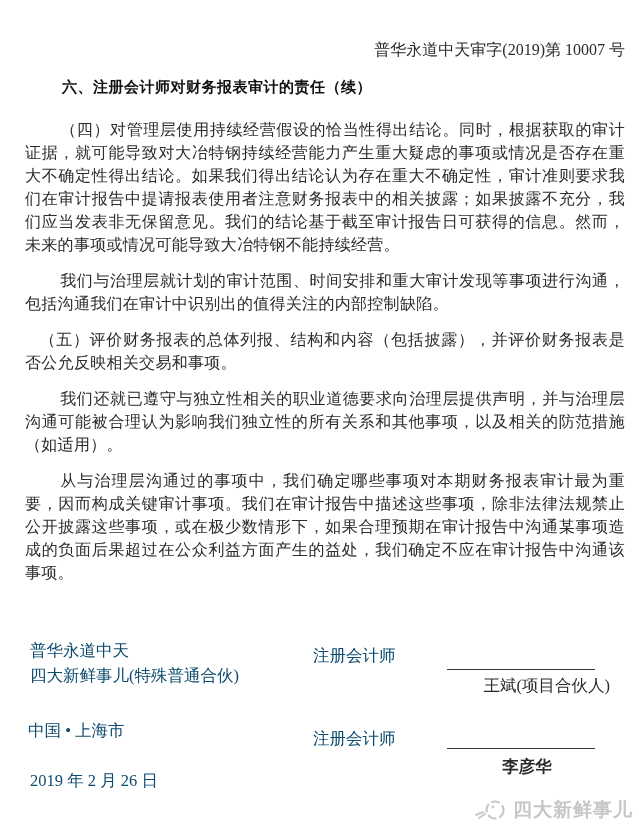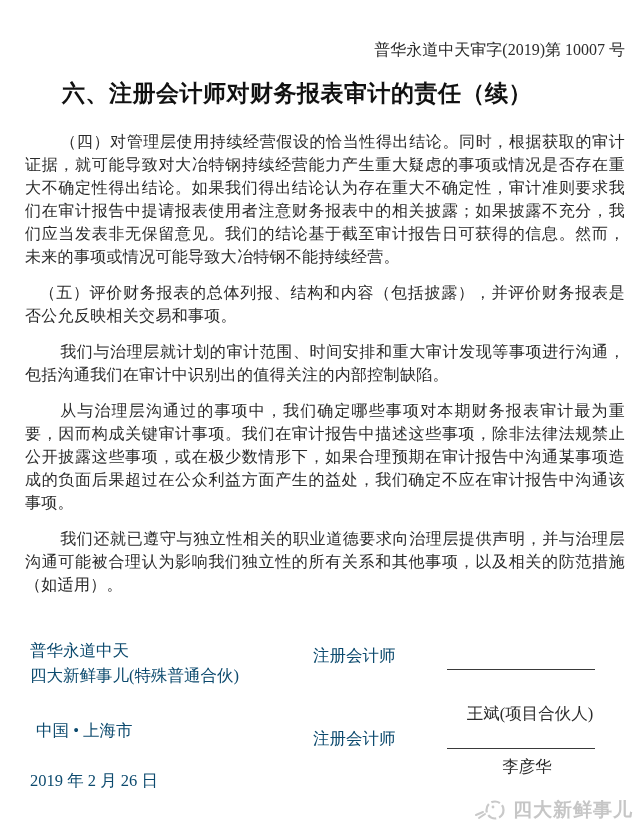--- a/index.html
+++ b/index.html
@@ -20,21 +20,21 @@
     padding-top: 38px;
     padding-right: 14px;
     text-align: right;
     font-size: 16px;
     line-height: 24px;
     color: #2b2b2b;
   }
   .section-heading {
     margin: 16px 14px 0 62px;
     font-family: "Liberation Sans", "DejaVu Sans", sans-serif;
-    font-size: 23px;
+    font-size: 15px;
     font-weight: 700;
     color: #111111;
     letter-spacing: 0.5px;
   }
   .content {
     margin: 21px 14px 0 25px;
   }
   .body-para {
     margin: 0 0 13px 0;
     font-size: 16px;
@@ -82,40 +82,40 @@
 <div class="page">
 
   <div class="doc-header">
     <div>普华永道中天审字(2019)第 10007 号</div>
   </div>
 
   <div class="section-heading">六、注册会计师对财务报表审计的责任（续）</div>
 
   <div class="content">
     <p class="body-para indent-2">（四）对管理层使用持续经营假设的恰当性得出结论。同时，根据获取的审计证据，就可能导致对大冶特钢持续经营能力产生重大疑虑的事项或情况是否存在重大不确定性得出结论。如果我们得出结论认为存在重大不确定性，审计准则要求我们在审计报告中提请报表使用者注意财务报表中的相关披露；如果披露不充分，我们应当发表非无保留意见。我们的结论基于截至审计报告日可获得的信息。然而，未来的事项或情况可能导致大冶特钢不能持续经营。</p>
+    <p class="body-para indent-2">我们与治理层就计划的审计范围、时间安排和重大审计发现等事项进行沟通，包括沟通我们在审计中识别出的值得关注的内部控制缺陷。</p>
     <p class="body-para indent-1">（五）评价财务报表的总体列报、结构和内容（包括披露），并评价财务报表是否公允反映相关交易和事项。</p>
-    <p class="body-para indent-2">我们与治理层就计划的审计范围、时间安排和重大审计发现等事项进行沟通，包括沟通我们在审计中识别出的值得关注的内部控制缺陷。</p>
+    <p class="body-para indent-2">我们还就已遵守与独立性相关的职业道德要求向治理层提供声明，并与治理层沟通可能被合理认为影响我们独立性的所有关系和其他事项，以及相关的防范措施（如适用）。</p>
     <p class="body-para indent-2">从与治理层沟通过的事项中，我们确定哪些事项对本期财务报表审计最为重要，因而构成关键审计事项。我们在审计报告中描述这些事项，除非法律法规禁止公开披露这些事项，或在极少数情形下，如果合理预期在审计报告中沟通某事项造成的负面后果超过在公众利益方面产生的益处，我们确定不应在审计报告中沟通该事项。</p>
-    <p class="body-para indent-2">我们还就已遵守与独立性相关的职业道德要求向治理层提供声明，并与治理层沟通可能被合理认为影响我们独立性的所有关系和其他事项，以及相关的防范措施（如适用）。</p>
   </div>
 
   <div>
     <div class="sig-abs" style="left:30px; top:640px;">普华永道中天</div>
     <div class="sig-abs" style="left:30px; top:665px;">四大新鲜事儿(特殊普通合伙)</div>
 
     <div class="sig-abs" style="left:313px; top:645px;">注册会计师</div>
     <div class="sig-line" style="left:447px; top:669px;"></div>
-    <div class="signer" style="left:450px; top:675px; text-align:center;margin-top:28px;">王斌(项目合伙人)</div>
+    <div class="signer" style="left:450px; top:675px; text-align:right;">王斌(项目合伙人)</div>
 
-    <div class="sig-abs" style="left:36px; top:720px;">中国 • 上海市</div>
+    <div class="sig-abs" style="left:28px; top:720px;">中国 • 上海市</div>
     <div class="sig-abs" style="left:30px; top:746px;margin-top:24px;">2019 年 2 月 26 日</div>
 
     <div class="sig-abs" style="left:313px; top:728px;">注册会计师</div>
     <div class="sig-line" style="left:447px; top:748px;"></div>
-    <div class="signer" style="left:447px; top:756px; text-align:center;">李彦华</div>
+    <div class="signer" style="left:447px; top:756px; text-align:center;font-weight:bold;">李彦华</div>
   </div>
 
   <div class="watermark">
     <span class="wm-icon">
       <svg width="34" height="24" viewBox="0 0 34 24">
         <path d="M2 17 L9 14 M5 20 L11 16" stroke="#c9c9c9" stroke-width="2" fill="none" stroke-linecap="round"></path>
         <circle cx="21" cy="12" r="8.5" fill="none" stroke="#c9c9c9" stroke-width="2.2" stroke-dasharray="9 3"></circle>
         <circle cx="19" cy="9" r="1.4" fill="#c9c9c9"></circle>
       </svg>
     </span>

